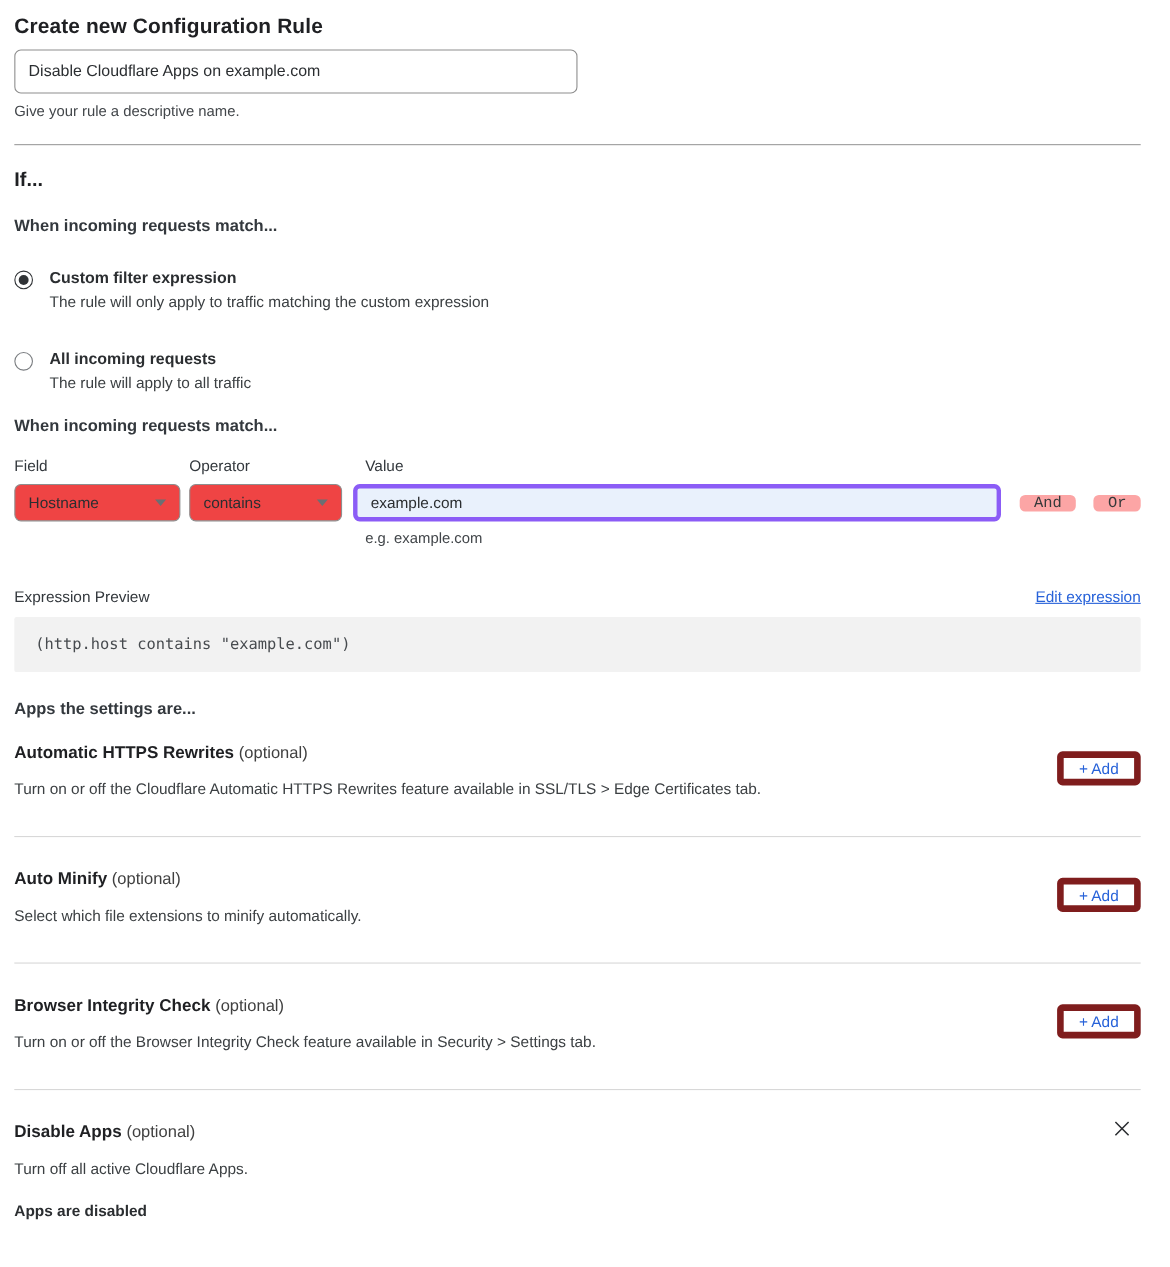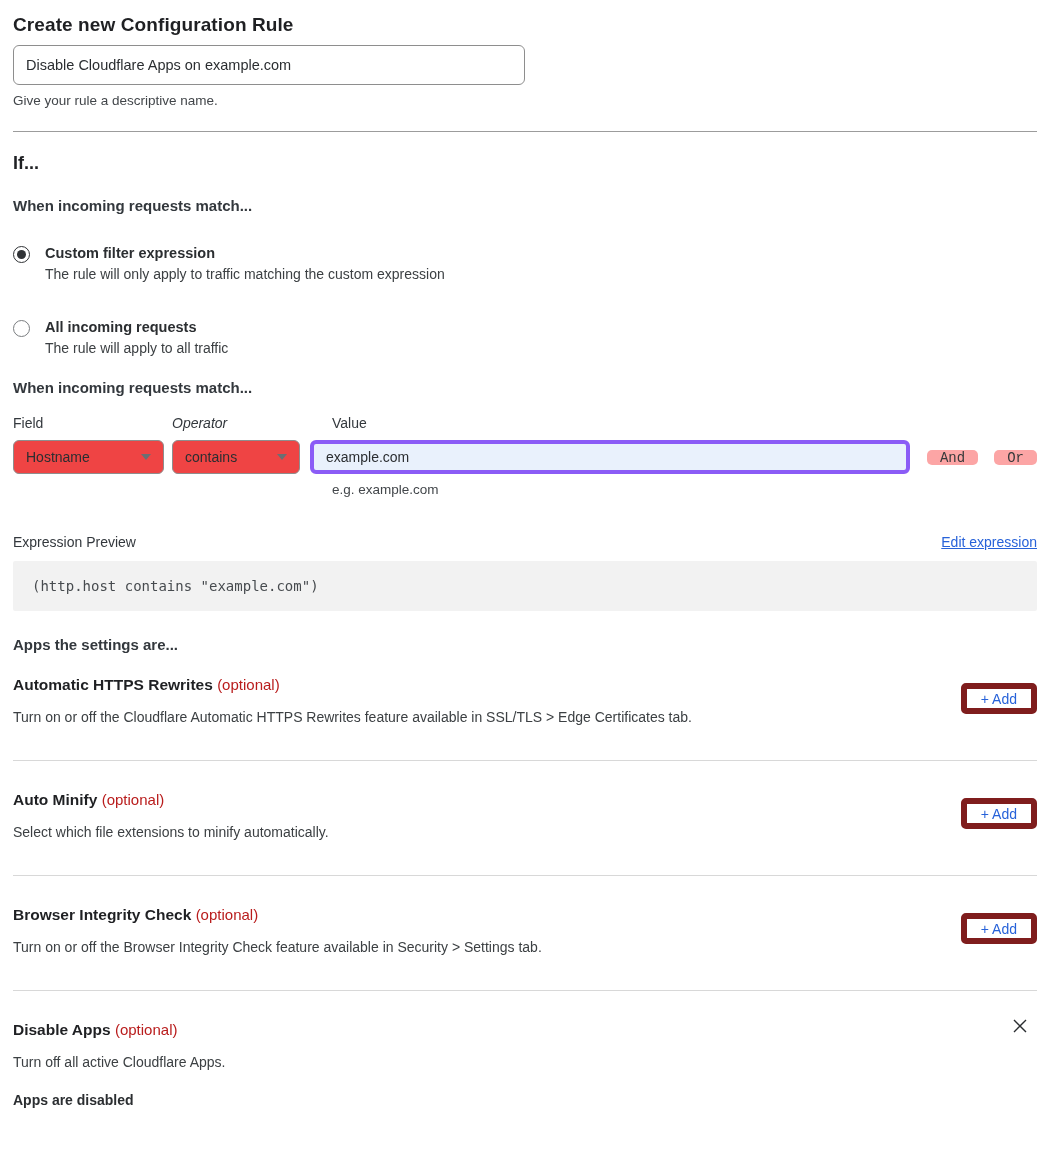--- a/index.html
+++ b/index.html
@@ -45,30 +45,30 @@
   .radio-circle.checked::after {
     content: ""; width: 9px; height: 9px; border-radius: 50%; background: #303336;
   }
   .radio-text { margin-left: 15px; }
   .radio-label { font-size: 14.5px; font-weight: bold; color: #2b2e31; }
   .radio-desc { font-size: 14px; color: #3c4043; margin-top: 5px; }
 
   .builder-labels { display: flex; margin-top: 19px; font-size: 14px; color: #33383d; }
   .col-field { width: 151px; }
   .gap-8 { width: 8px; } .gap-10 { width: 10px; }
-  .col-operator { width: 150px; font-style: italic; }
+  .col-operator { width: 150px; }
   .col-value { flex: 1; }
   .builder-row { display: flex; margin-top: 9px; align-items: center; }
   .select-box {
     height: 34px; border: 1px solid #8e8e8e; border-radius: 6px; background: #ef4444;
     display: flex; align-items: center; justify-content: space-between;
     padding: 0 12px; font-size: 14px; color: #2b2e31; cursor: pointer;
   }
   .select-box.w-field { width: 151px; }
-  .select-box.w-operator { width: 128px; }
+  .select-box.w-operator { width: 139px; }
   .caret-down {
     width: 0; height: 0;
     border-left: 5px solid transparent; border-right: 5px solid transparent;
     border-top: 6px solid #6b6f73;
   }
   .value-input {
     flex: 1; height: 34px;
     background: #e9f1fc; border: 4px solid #8b5cf6; border-radius: 6px;
     padding: 0 12px; font-size: 14px; color: #2b2e31;
     font-family: "Liberation Sans", sans-serif; outline: none;
@@ -92,21 +92,21 @@
     font-size: 14px; color: #474b4f;
   }
 
   h3.then-heading { margin-top: 25px; font-size: 15px; font-weight: bold; color: #33383d; }
 
   .setting-row { display: flex; justify-content: space-between; padding: 30px 0 35px; position: relative; }
   .setting-row.first { padding-top: 23px; }
   .setting-row.last { padding-bottom: 0; }
   .setting-title { font-size: 15.5px; color: #1f2023; }
   .setting-title b { font-weight: bold; }
-  .optional-tag { font-weight: normal; color: #b91c1c; font-size: 15px; }
+  .optional-tag { font-weight: normal; color: #404040; font-size: 15px; }
   .setting-desc { margin-top: 15px; font-size: 14px; color: #3c4043; }
   .status-line { margin-top: 22px; font-size: 14px; font-weight: bold; color: #2b2e31; }
   .add-btn {
     height: 31px; padding: 0 14px; margin-top: 7px;
     background: #ffffff; border: 6px solid #7f1d1d; border-radius: 5px;
     color: #2762d9; font-size: 14px; cursor: pointer;
     font-family: "Liberation Sans", sans-serif; align-self: flex-start;
     white-space: nowrap;
   }
   .close-btn {

